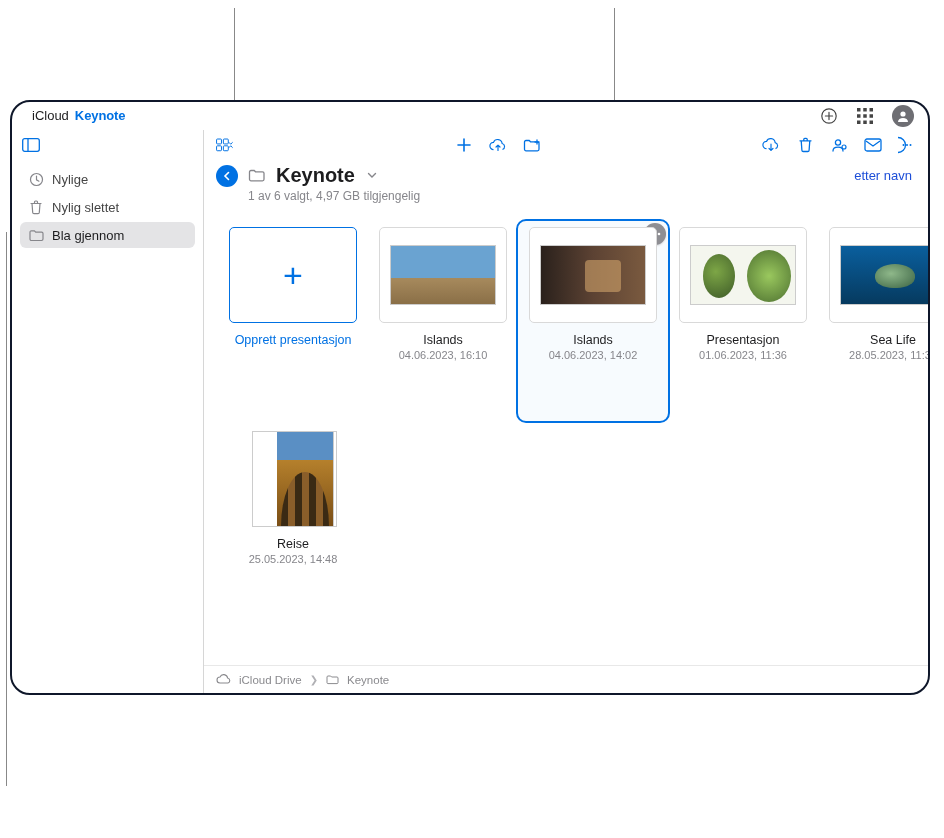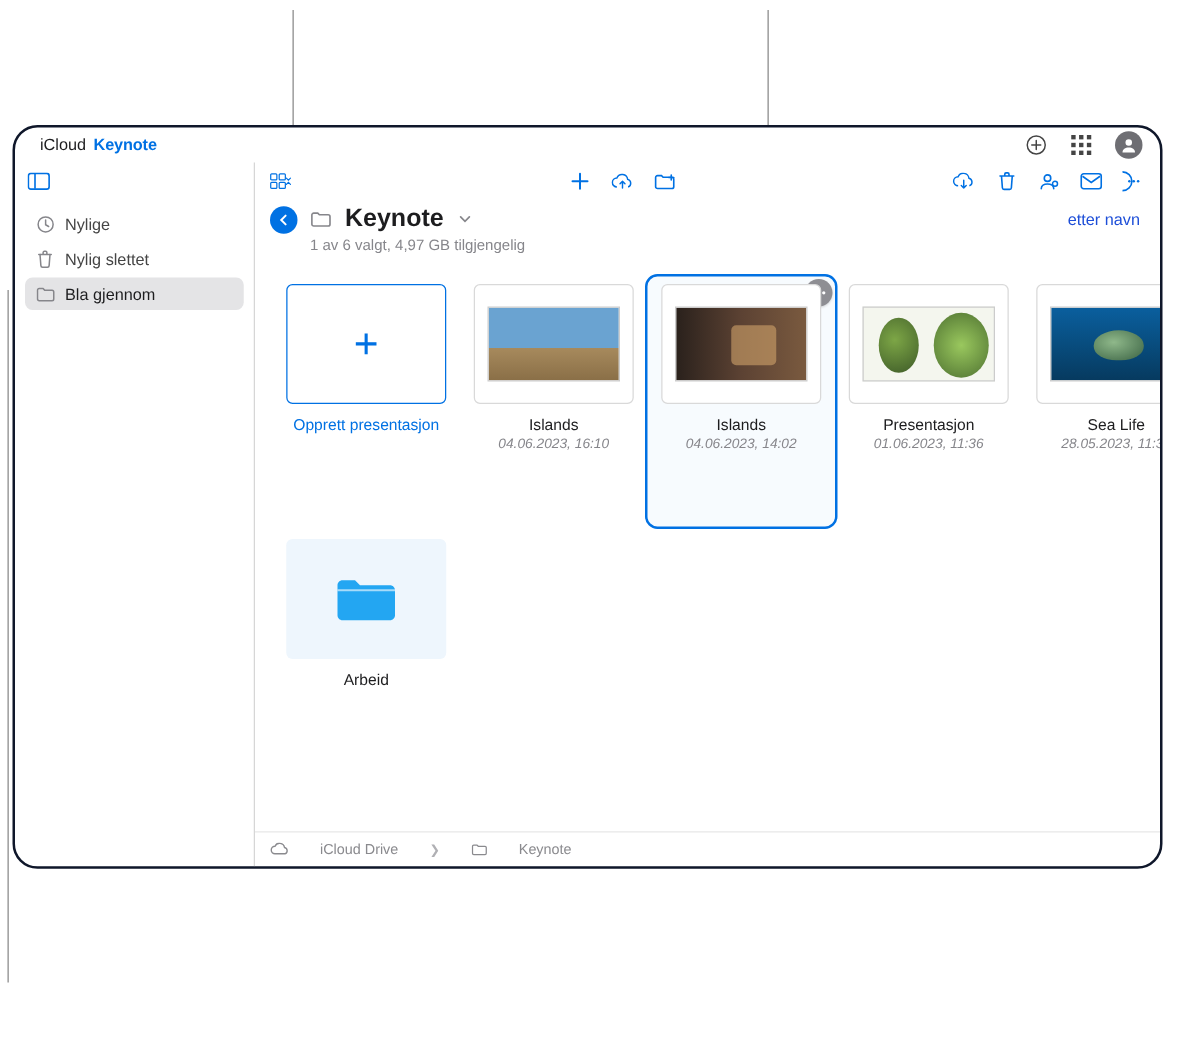--- a/index.html
+++ b/index.html
@@ -210,38 +210,38 @@
     }
 
     .folder-thumb {
       width:128px; height:96px; border-radius:5px; background:#eef6fd;
       display:flex; align-items:center; justify-content:center;
     }
     .folder-glyph-big { color:#1ca0f2; }
 
     .file-name { margin-top:10px; font-size:12.5px; color:#1d1d1f; text-align:center;}
     .file-name.link { color:#0071e3;}
-    .file-date { font-size:11px; color:#86868b; margin-top:2px; text-align:right;font-style:italic;}
+    .file-date { font-size:11px; color:#86868b; margin-top:2px; text-align:right;}
 
     .more-badge {
       position:absolute;
       top: 2px; right: 2px;
       width:22px; height:22px; border-radius:50%;
       background:#8e8e93; color:#fff;
       display:flex; align-items:center; justify-content:center;
       font-size:12px; letter-spacing:1px;
       box-shadow: 0 1px 2px rgba(0,0,0,0.15);
     }
 
     .path-bar {
       height: 28px;
       border-top: 1px solid #e8e8e8;
       display:flex;
       align-items:center;
-      gap: 25px;
+      gap: 8px;
       padding: 0 12px;
       font-size:11.5px;
       color:#8a8a8e;
     }
     .path-bar .sep { color:#b0b0b4; font-size:10px;}
     .path-bar .ico { display:inline-flex; }
 
     svg { display:block; }
   </style>
 </head>
@@ -458,30 +458,30 @@
           </div>
 
           <div class="cell">
             <div class="thumb">
                 <div class="slide sealife"></div>
               </div>
             <div class="file-name">Sea Life</div>
             <div class="file-date">28.05.2023, 11:34</div>
           </div>
 
-
           <div class="cell">
-            <div class="folder-thumb">
-              <svg class="folder-glyph-big" width="54" height="42" viewBox="0 0 54 42" fill="#23a6f2">
-                  <path d="M4 10c0-2.2 1.8-4 4-4h10l4 4h24c2.2 0 4 1.8 4 4v20c0 2.2-1.8 4-4 4H8c-2.2 0-4-1.8-4-4V10z"></path>
-                  <path d="M4 14h46" stroke="#fff" stroke-width="1.5" opacity="0.6"></path>
-                </svg>
+            <div class="thumb reise-wrap">
+              <div class="stack">
+                  <div class="inner"></div>
+                </div>
             </div>
-            <div class="file-name">Arbeid</div>
-          </div>
+            <div class="file-name">Reise</div>
+            <div class="file-date">25.05.2023, 14:48</div>
+          </div>
+
 
         </div>
 
         <div class="path-bar">
           <span class="ico">
             <svg width="15" height="11" viewBox="0 0 15 11" fill="none">
                 <path d="M4 9a3 3 0 010-6 4 4 0 017.6 1A2.6 2.6 0 0112 9H4z" stroke="#8a8a8e" stroke-width="1.1"></path>
               </svg>
           </span>
           <span>iCloud Drive</span>

